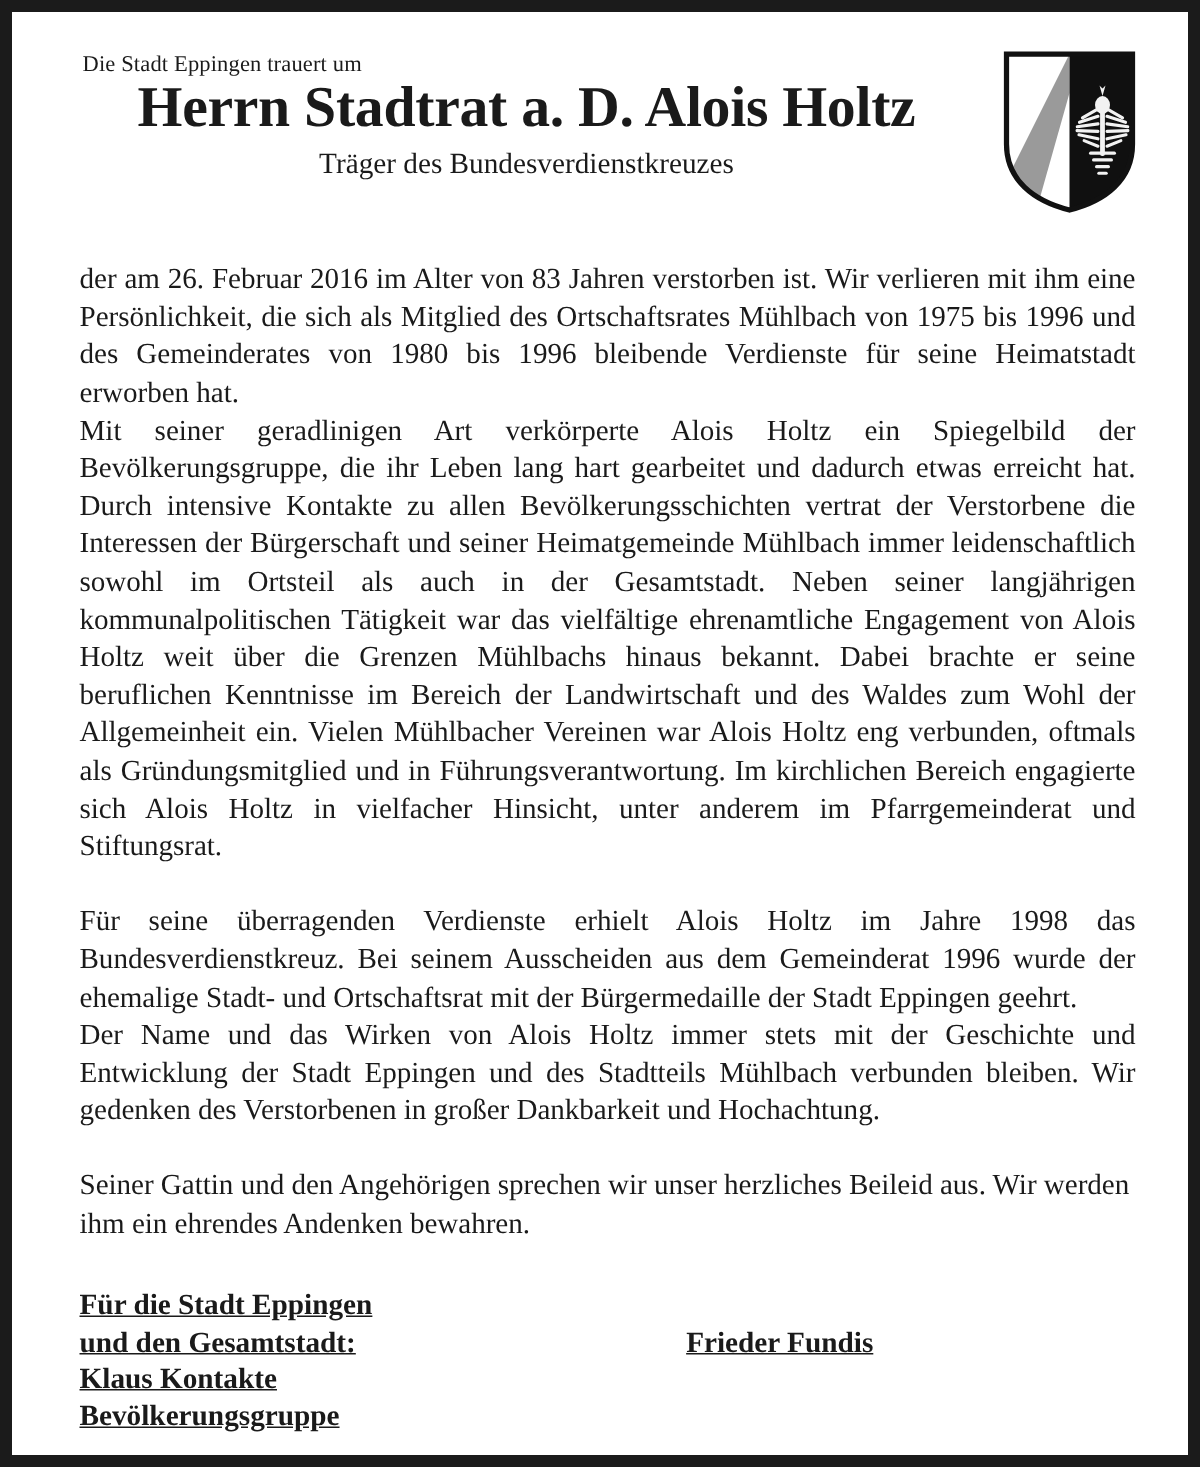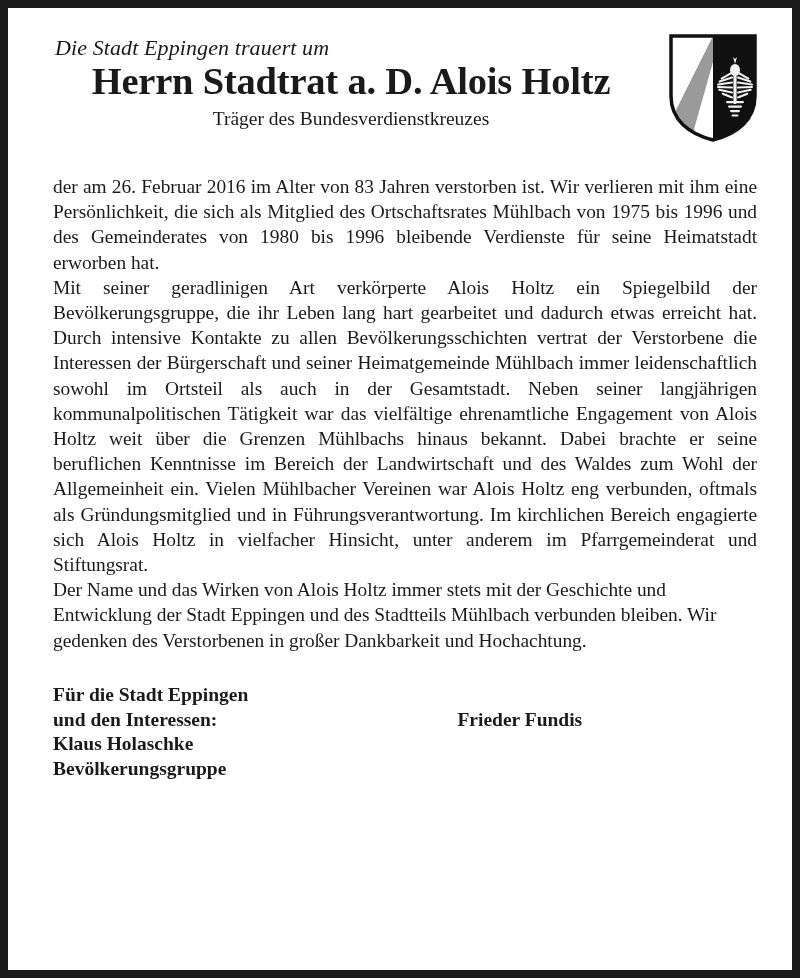--- a/index.html
+++ b/index.html
@@ -28,26 +28,25 @@
     padding: 22px 35px 10px 45px;
     position: relative;
   }
 
   
   .header {
     position: relative;
     min-height: 128px;
   }
   .trauert {
-    font-size: 22px;
+    font-size: 15px;
     line-height: 1.25;
     letter-spacing: 0.1px;
     margin: 0 0 0 2px;
     padding-top: 4px;
-    font-style: italic;
   }
   .name-block {
     width: 596px;
     text-align: center;
     margin-top: 0;
   }
   .deceased-name {
     font-weight: bold;
     font-size: 38.5px;
     line-height: 1.02;
@@ -90,20 +89,21 @@
 
   
   .signatures {
     display: flex;
     margin-top: 30px;
   }
   .sig-col {
     font-weight: bold;
     font-size: 19.5px;
     line-height: 24.8px;
+    text-decoration: underline;
   }
   .sig-col.left  { width: 405px; }
   .sig-col.right { width: 300px; }
   .sig-line { white-space: pre; }
   .sig-spacer { height: 24.8px; }
 </style>
 </head>
 <body>
 
 <div class="notice">
@@ -156,28 +156,30 @@
             </g>
           </g>
           <path d="M4 4 H88 V64 C88 88 70 102 46 108 C22 102 4 88 4 64 Z" fill="none" stroke="#111111" stroke-width="3.5"></path>
         </svg>
       </div>
     </div>
 
     <div class="body-copy">
       <p class="para">der am 26. Februar 2016 im Alter von 83 Jahren verstorben ist. Wir verlieren mit ihm eine Persönlichkeit, die sich als Mitglied des Ortschaftsrates Mühlbach von 1975 bis 1996 und des Gemeinderates von 1980 bis 1996 bleibende Verdienste für seine Heimatstadt erworben hat.</p>
       <p class="para">Mit seiner geradlinigen Art verkörperte Alois Holtz ein Spiegelbild der Bevölkerungsgruppe, die ihr Leben lang hart gearbeitet und dadurch etwas erreicht hat. Durch intensive Kontakte zu allen Bevölkerungsschichten vertrat der Verstorbene die Interessen der Bürgerschaft und seiner Heimatgemeinde Mühlbach immer leidenschaftlich sowohl im Ortsteil als auch in der Gesamtstadt. Neben seiner langjährigen kommunalpolitischen Tätigkeit war das vielfältige ehrenamtliche Engagement von Alois Holtz weit über die Grenzen Mühlbachs hinaus bekannt. Dabei brachte er seine beruflichen Kenntnisse im Bereich der Landwirtschaft und des Waldes zum Wohl der Allgemeinheit ein. Vielen Mühlbacher Vereinen war Alois Holtz eng verbunden, oftmals als Gründungsmitglied und in Führungsverantwortung. Im kirchlichen Bereich engagierte sich Alois Holtz in vielfacher Hinsicht, unter anderem im Pfarrgemeinderat und Stiftungsrat.</p>
+      <p class="para gap">Für seine überragenden Verdienste erhielt Alois Holtz im Jahre 1998 das Bundesverdienstkreuz. Bei seinem Ausscheiden aus dem Gemeinderat 1996 wurde der ehemalige Stadt- und Ortschaftsrat mit der Bürgermedaille der Stadt Eppingen geehrt.</p>
       <p class="para">Der Name und das Wirken von Alois Holtz immer stets mit der Geschichte und Entwicklung der Stadt Eppingen und des Stadtteils Mühlbach verbunden bleiben. Wir gedenken des Verstorbenen in großer Dankbarkeit und Hochachtung.</p>
+      <p class="para gap">Seiner Gattin und den Angehörigen sprechen wir unser herzliches Beileid aus. Wir werden ihm ein ehrendes Andenken bewahren.</p>
     </div>
 
     <div class="signatures">
       <div class="sig-col left">
         <div class="sig-line">Für die Stadt Eppingen</div>
-        <div class="sig-line">und den Interessen:</div>
-        <div class="sig-line">Klaus Holaschke</div>
+        <div class="sig-line">und den Gesamtstadt:</div>
+        <div class="sig-line">Klaus Kontakte</div>
         <div class="sig-line">Bevölkerungsgruppe</div>
       </div>
       <div class="sig-col right">
         <div class="sig-spacer"></div>
         <div class="sig-line">Frieder Fundis</div>
       </div>
     </div>
 
   </div>
 </div>

